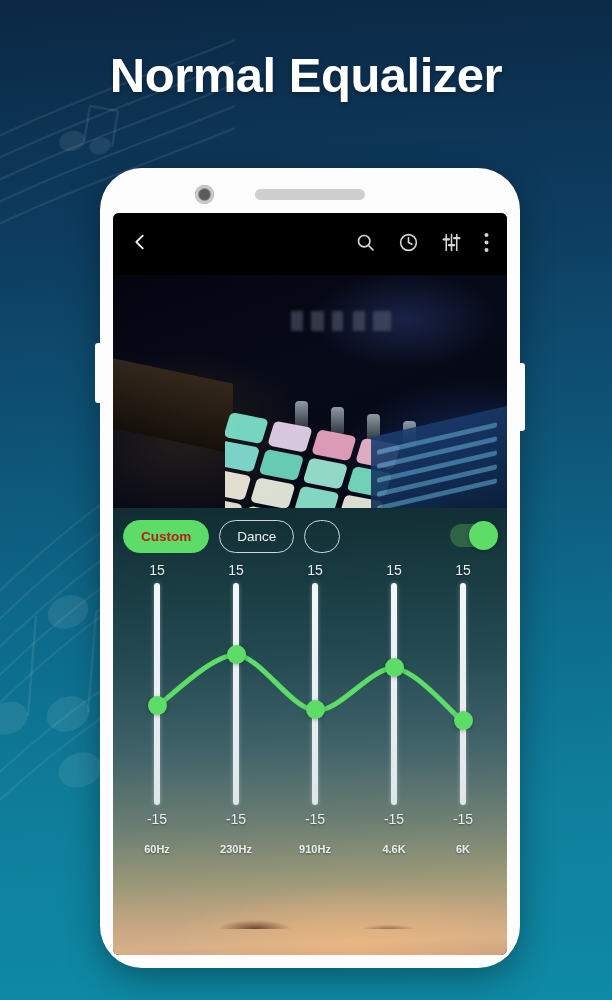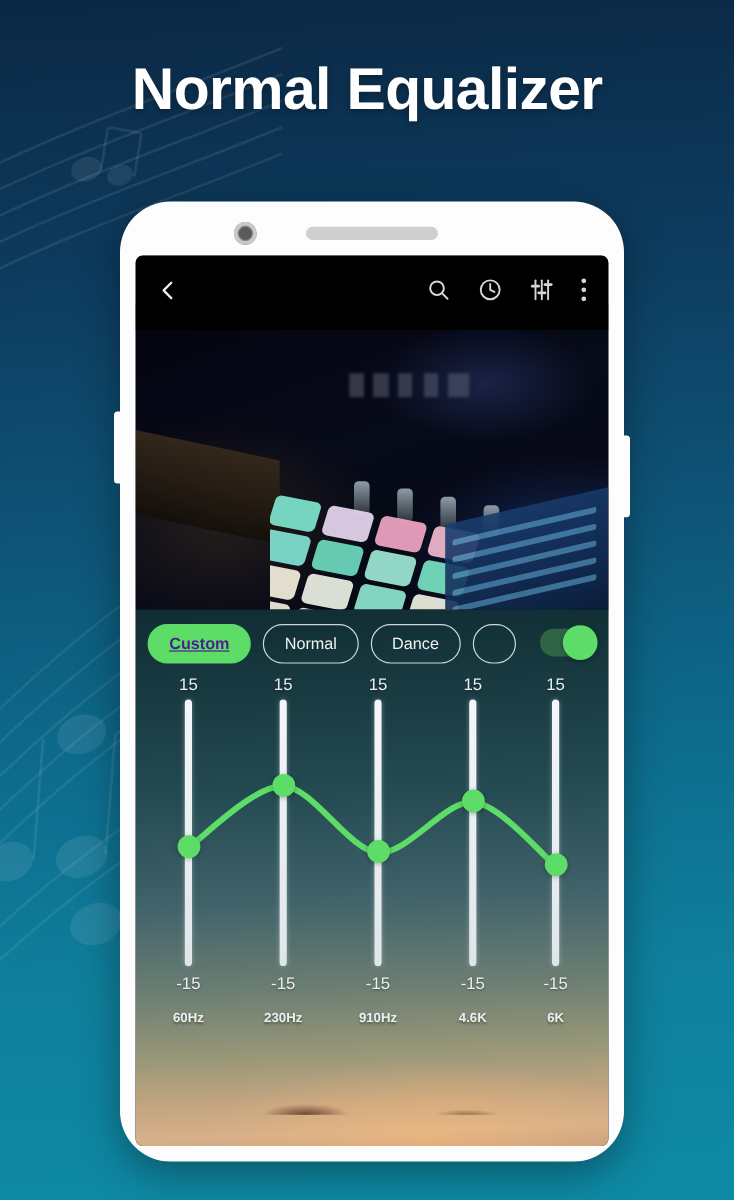--- a/index.html
+++ b/index.html
@@ -148,21 +148,21 @@
     display:flex; align-items:center; padding-left:10px; gap:10px;
   }
   .chip {
     height:33px; padding:0 17px; border-radius:17px;
     display:flex; align-items:center; justify-content:center;
     font-size:13.5px; color:#eef3f4; white-space:nowrap;
     border:1.4px solid rgba(225,232,240,.9);
     background:transparent;
   }
   .chip.active {
-    background:#5ddc67; border-color:#5ddc67; color:#4c1d95; font-weight:bold;text-decoration:underline;
+    background:#5ddc67; border-color:#5ddc67; color:#b91c1c; font-weight:bold;
   }
   .chip.cut { padding:0 17px; }
   .switch {
     position:absolute; right:11px; top:16px;
     width:46px; height:23px; border-radius:12px;
     background:rgba(70,140,80,.55);
   }
   .switch::after {
     content:""; position:absolute; right:-2px; top:-3px;
     width:29px; height:29px; border-radius:50%;
@@ -343,23 +343,20 @@
 
     <div class="eq">
       <div class="sunglow"></div>
       <div class="ridge"></div>
 
       <div class="chips">
         <div class="chip active">
           <span>Custom</span>
         </div>
         <div class="chip">
-          <span>Normal</span>
-        </div>
-        <div class="chip">
           <span>Dance</span>
         </div>
         <div class="chip cut">
           <span></span>
         </div>
       </div>
       <div class="switch"></div>
 
       <div class="bands">
         <svg class="curve" viewBox="0 0 394 290" preserveAspectRatio="none">

